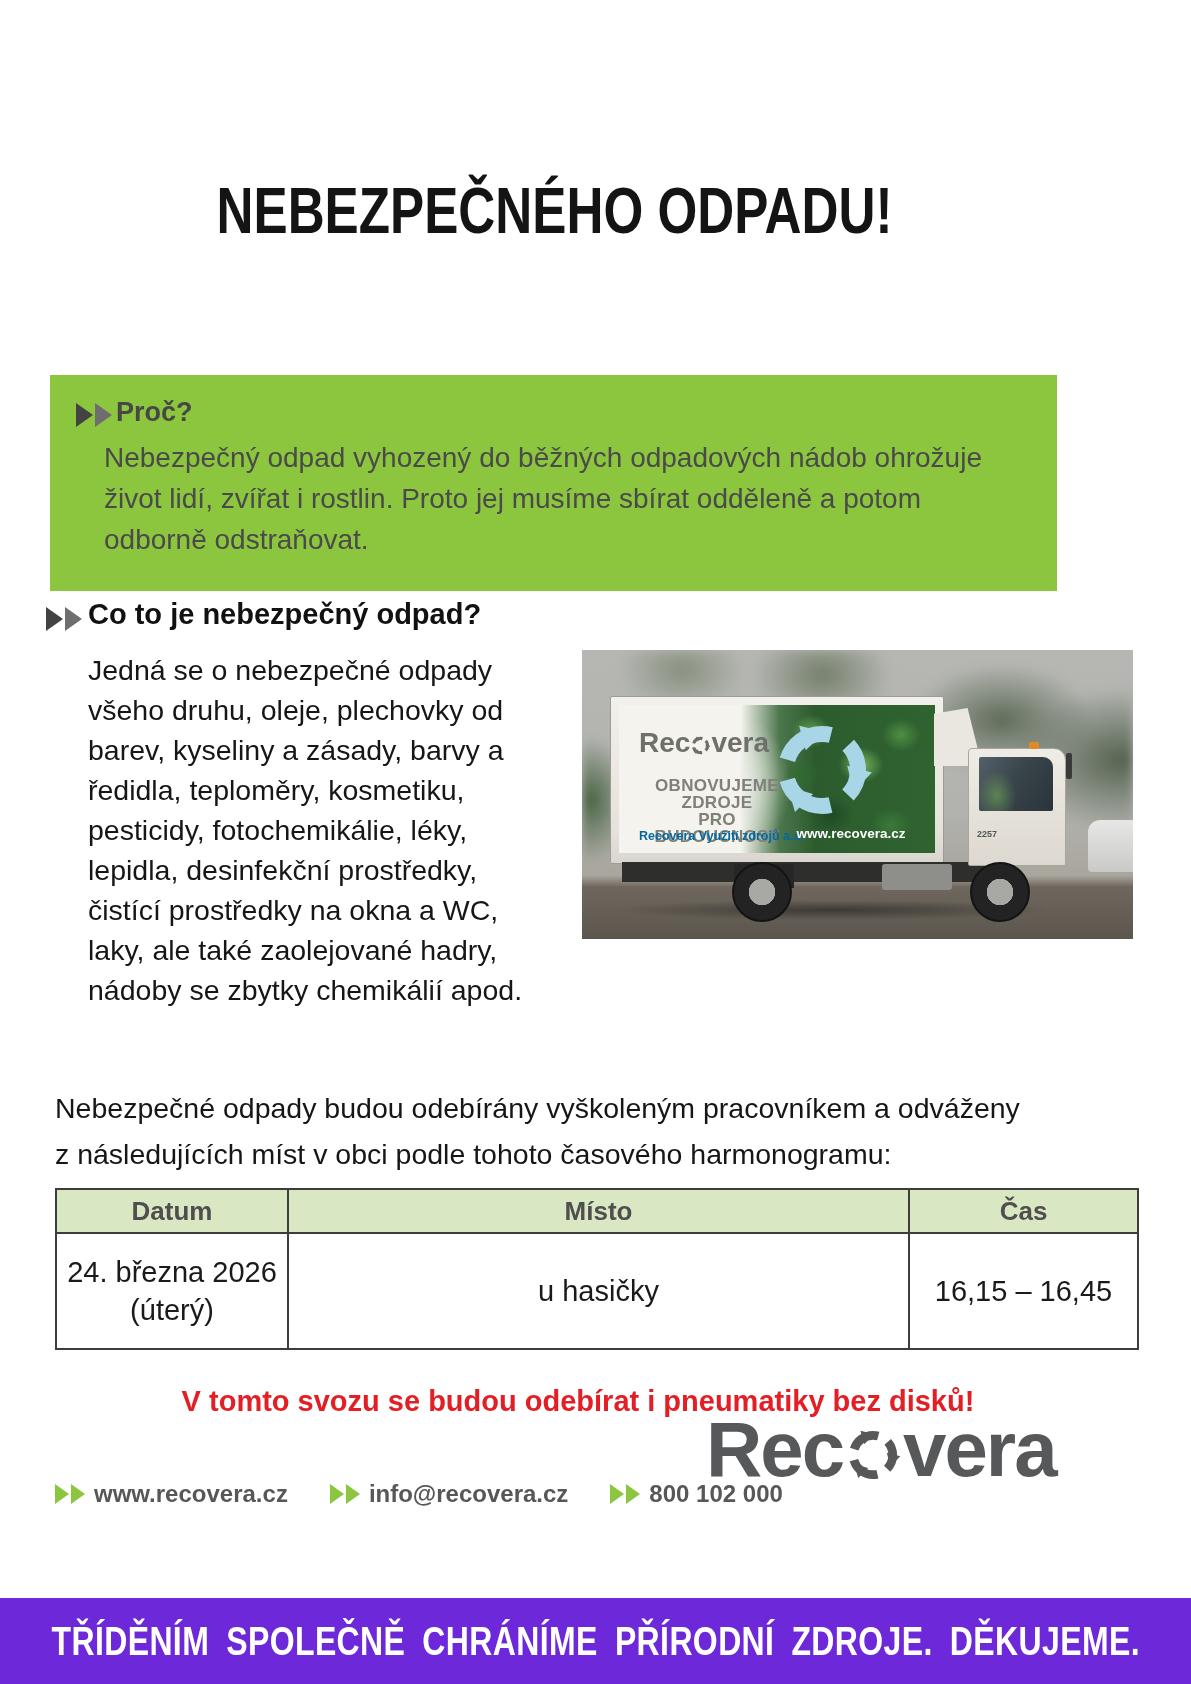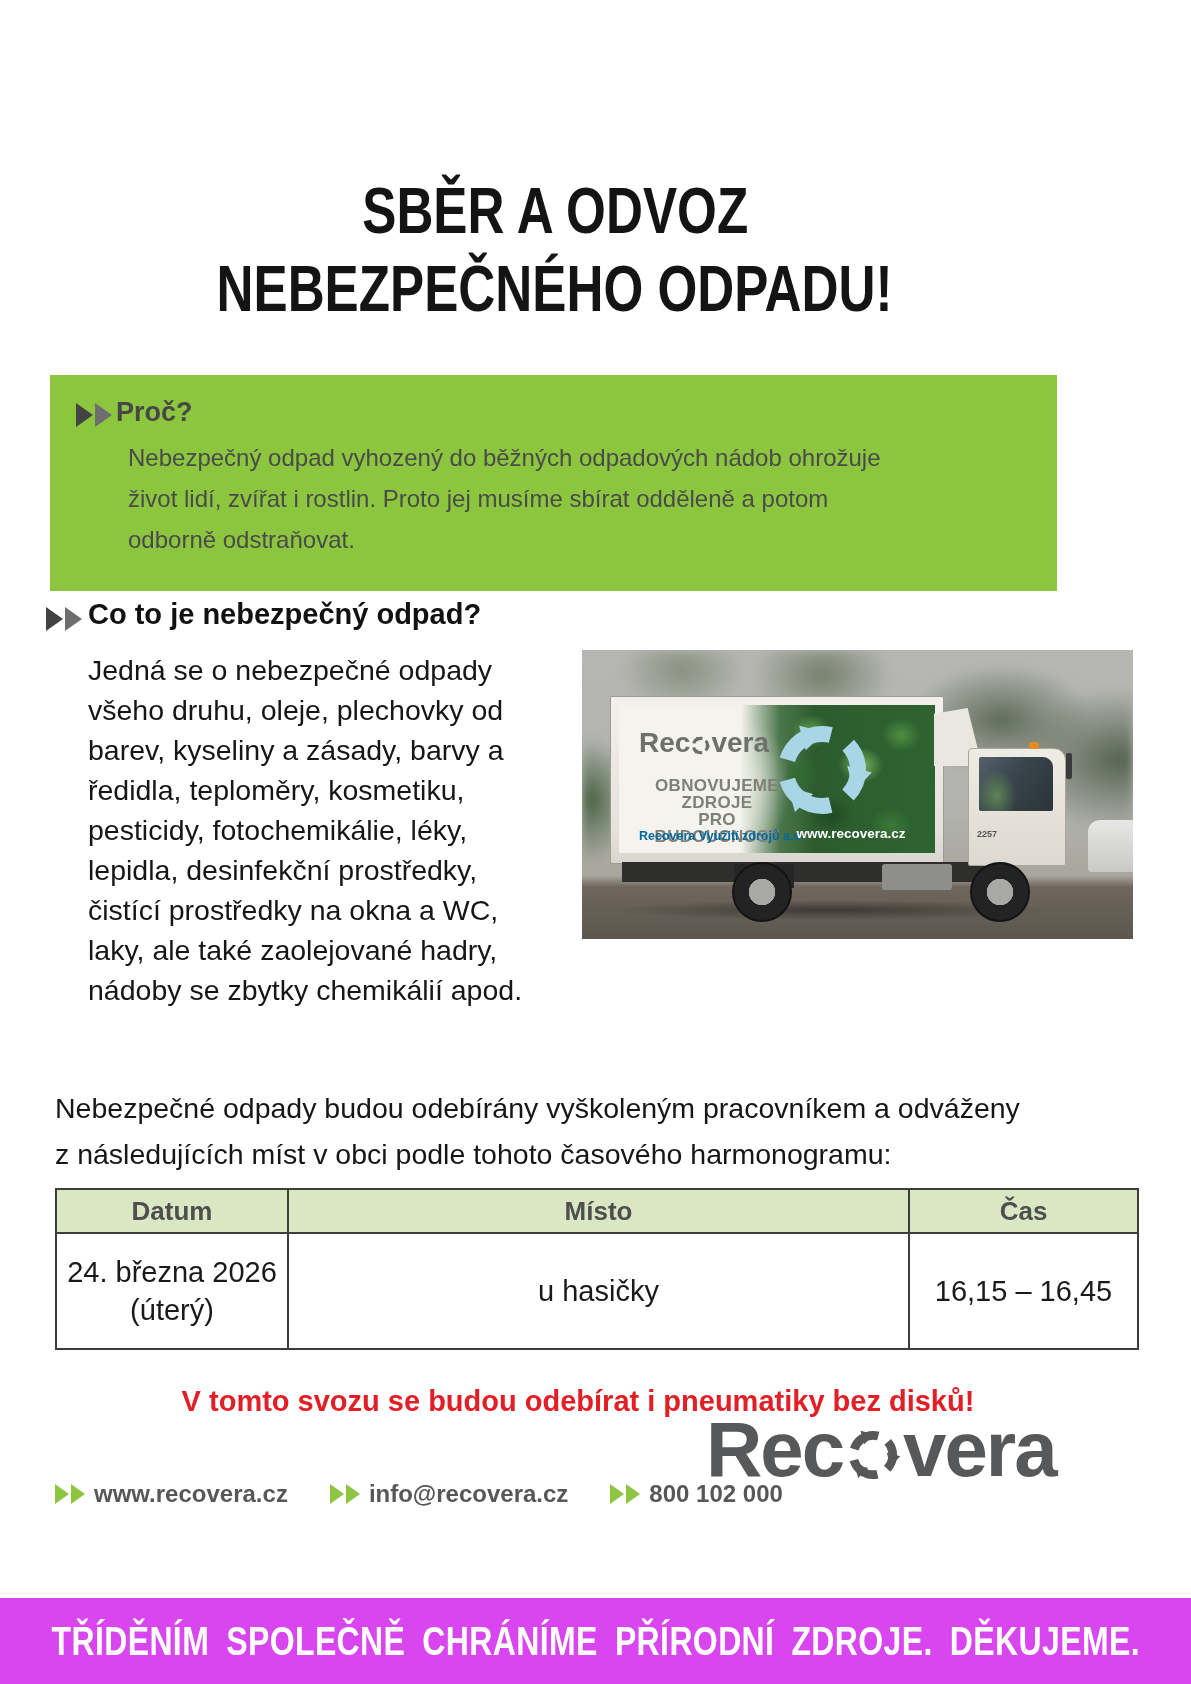--- a/index.html
+++ b/index.html
@@ -16,21 +16,21 @@
   .arrows{display:flex;gap:2px;}
   .arr{width:0;height:0;border-top:12px solid transparent;border-bottom:12px solid transparent;
        border-left:17px solid #434343;}
   .arr.a2{border-left-color:#6e6e6e;}
   .arr.green{border-left-color:#8CC63F;border-top-width:10px;border-bottom-width:10px;border-left-width:14px;}
 
   
   .why-box{position:absolute;left:50px;top:375px;width:1007px;height:216px;background:#8CC63F;}
   .why-arrows{position:absolute;left:26px;top:28px;}
   .why-heading{position:absolute;left:66px;top:22px;font-size:27px;font-weight:bold;color:#474747;}
-  .why-lines{position:absolute;left:78px;top:62px;font-size:24px;color:#4a4a4a;line-height:41px;}
+  .why-lines{position:absolute;left:54px;top:62px;font-size:28px;color:#4a4a4a;line-height:41px;}
   .line{white-space:nowrap;}
 
   
   .what-arrows{position:absolute;left:46px;top:607px;}
   .what-heading{position:absolute;left:88px;top:598px;font-size:29px;font-weight:bold;color:#111;}
   .what-lines{position:absolute;left:88px;top:650px;font-size:28.5px;line-height:40px;color:#161616;}
 
   
   .photo{position:absolute;left:582px;top:650px;width:551px;height:289px;overflow:hidden;
          background:linear-gradient(#b6b7b3 0%,#b2b3af 55%,#a9a69d 78%,#6f675d 82%,#5b564e 100%);}
@@ -103,33 +103,32 @@
           font-size:29px;font-weight:bold;color:#E31E24;padding-left:8px;}
 
   
   .contacts{position:absolute;left:55px;top:1480px;display:flex;align-items:center;gap:42px;}
   .contact{display:flex;align-items:center;gap:9px;font-size:24px;font-weight:bold;color:#565759;}
   .logo{position:absolute;left:706px;top:1404px;display:flex;align-items:center;
         font-size:78px;font-weight:bold;letter-spacing:-2px;color:#57585A;}
   .logo svg{width:58px;height:58px;margin:10px 1px 0;}
 
   
-  .bottom-bar{position:absolute;left:0;top:1598px;width:1191px;height:86px;background:#d946ef;
+  .bottom-bar{position:absolute;left:0;top:1598px;width:1191px;height:86px;background:#6d28d9;
               display:flex;align-items:center;justify-content:center;}
   .bottom-bar .bar-text{display:inline-block;transform:scaleX(0.78);transform-origin:50% 50%;
               white-space:nowrap;font-size:41px;font-weight:bold;color:#ffffff;
               word-spacing:10px;letter-spacing:.5px;}
 </style>
 </head>
 <body>
 
 <div class="page">
 
   <div class="title">
-    <div><span class="squeeze">SBĚR A ODVOZ</span></div>
     <div><span class="squeeze">NEBEZPEČNÉHO ODPADU!</span></div>
   </div>
 
   <div class="why-box">
     <div class="arrows why-arrows">
       <span class="arr"></span>
       <span class="arr a2"></span>
     </div>
     <div class="why-heading">Proč?</div>
     <div class="why-lines">

